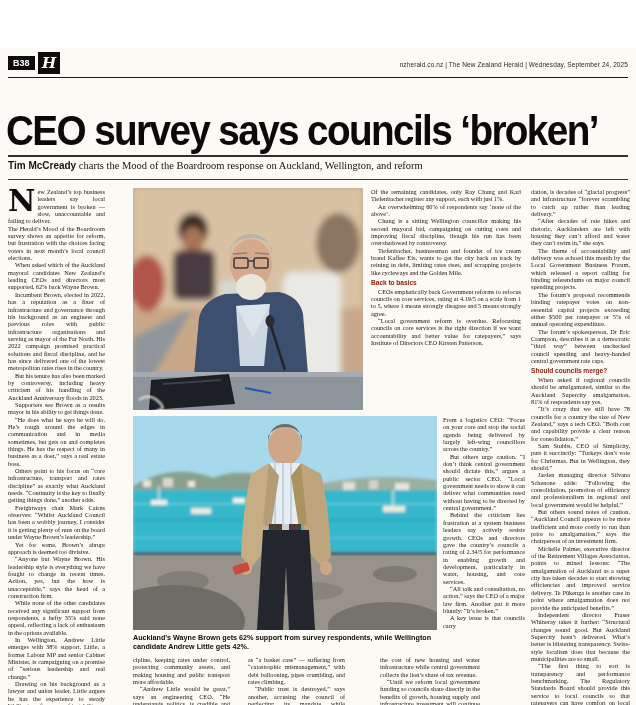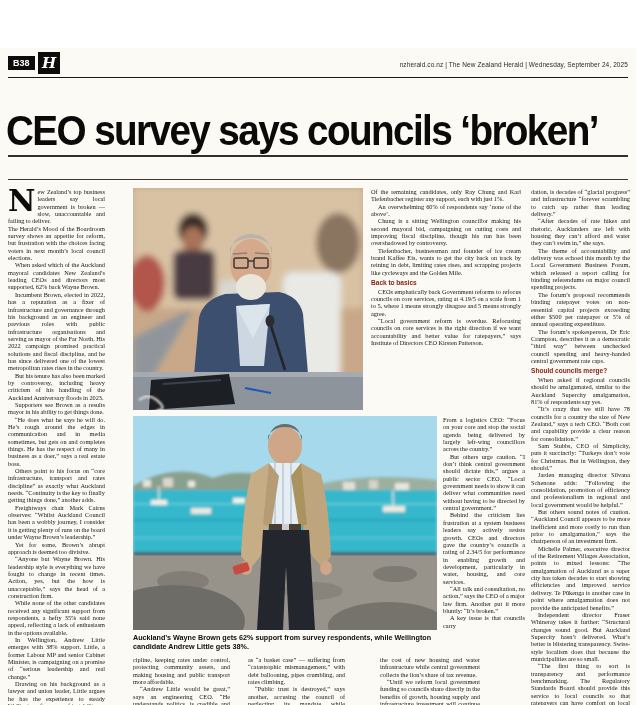--- a/index.html
+++ b/index.html
@@ -48,20 +48,23 @@
 <div class="page">
 
   <div class="pageno">B38</div>
   <div class="logo">H</div>
   <div class="meta">nzherald.co.nz | The New Zealand Herald | Wednesday, September 24, 2025</div>
   <div class="rule" style="top:29px;height:1px;"></div>
 
 
   <div class="headline">CEO survey says councils ‘broken’</div>
   <div class="rule" style="top:107px;height:2px;background:#33302b;"></div>
+  <div class="byline">
+    <span class="author">Tim McCready</span><span> charts the Mood of the Boardroom response on Auckland, Wellington, and reform</span>
+  </div>
   <div class="rule" style="top:131px;height:1px;background:#3a3732;"></div>
 
   <div class="col body-text" style="left:8px;top:140px;width:97px;height:565px;">
     <p class="lead noindent"><span class="dropcap">N</span><span>ew Zealand’s top business leaders say local government is broken — slow, unaccountable and failing to deliver.</span></p>
     <div class="flow">
         <p>The Herald’s Mood of the Boardroom survey shows an appetite for reform, but frustration with the choices facing voters in next month’s local council elections.</p>
         <p>When asked which of the Auckland mayoral candidates New Zealand’s leading CEOs and directors most supported, 62% back Wayne Brown.</p>
         <p>Incumbent Brown, elected in 2022, has a reputation as a fixer of infrastructure and governance through his background as an engineer and previous roles with public infrastructure organisations and serving as mayor of the Far North. His 2022 campaign promised practical solutions and fiscal discipline, and he has since delivered one of the lowest metropolitan rates rises in the country.</p>
         <p>But his tenure has also been marked by controversy, including heavy criticism of his handling of the Auckland Anniversary floods in 2023.</p>
         <p>Supporters see Brown as a results mayor in his ability to get things done.</p>
@@ -211,21 +214,21 @@
   <div class="col body-text" style="left:443px;top:368px;width:82px;height:214px;">
     <div class="flow">
         <p>From a logistics CEO: “Focus on your core and stop the social agenda being delivered by largely left-wing councillors across the country.”</p>
         <p>But others urge caution. “I don’t think central government should dictate this,” argues a public sector CEO. “Local government needs to show it can deliver what communities need without having to be directed by central government.”</p>
         <p>Behind the criticism lies frustration at a system business leaders say actively resists growth. CEOs and directors gave the country’s councils a rating of 2.34/5 for performance in enabling growth and development, particularly in water, housing, and core services.</p>
         <p>“All talk and consultation, no action,” says the CEO of a major law firm. Another put it more bluntly: “It’s broken.”</p>
         <p>A key issue is that councils carry</p>
       </div>
   </div>
 
-  <div class="caption">Auckland’s Wayne Brown gets 62% support from survey respondents, while Wellington candidate Andrew Little gets 38%.</div>
+  <div class="caption">Auckland’s Wayne Brown gets 62% support from survey respondents, while Wellington candidate Andrew Little gets 42%.</div>
 
   <div class="col body-text" style="left:133px;top:608px;width:97px;height:97px;">
     <div class="flow">
         <p>cipline, keeping rates under control, protecting community assets, and making housing and public transport more affordable.</p>
         <p>“Andrew Little would be great,” says an engineering CEO. “He understands politics, is credible and experienced.”</p>
         <p>Most respondents, however, are united in despair at the state of the capital.</p>
         <p>A recruiter described Wellington</p>
       </div>
   </div>
   <div class="col body-text" style="left:248px;top:608px;width:97px;height:97px;">

